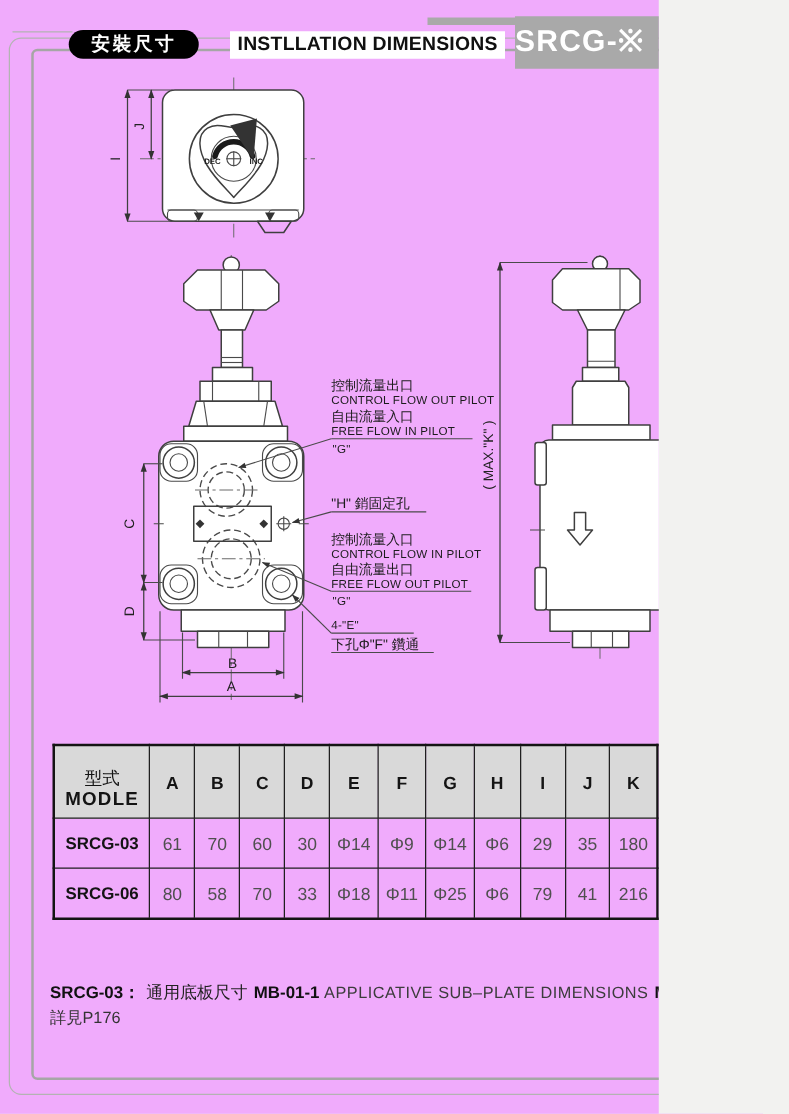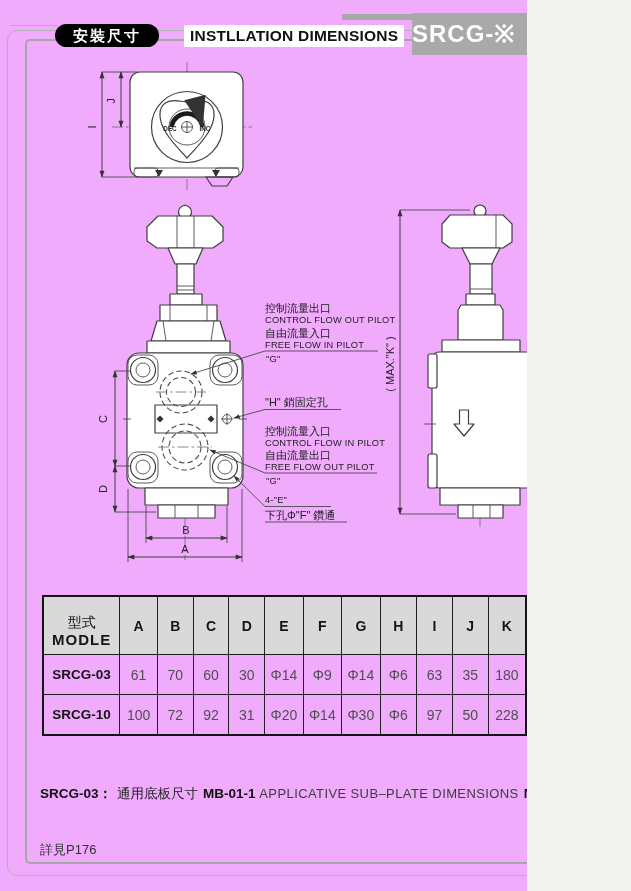--- a/index.html
+++ b/index.html
@@ -49,21 +49,21 @@
   .dim-table tr.datarow td{height:39px;}
   .hdr-zh{font-size:14px;line-height:17px;margin-top:12px;}
   .hdr-en{font-size:15px;line-height:18px;letter-spacing:1px;font-weight:bold;}
 
   
   .notes{position:absolute;left:40px;top:783px;width:566px;z-index:2;}
   .note-line{height:21px;line-height:21px;white-space:nowrap;font-size:13.5px;color:#222;}
   .nb{font-weight:bold;color:#111;}
   .nzh{margin:0 5px;color:#222;}
   .nen{color:#3c3c3c;letter-spacing:0.4px;font-size:13px;margin-right:5px;}
-  .see-ref{height:20px;line-height:20px;font-size:13px;color:#333;margin-top:36px;}
+  .see-ref{height:20px;line-height:20px;font-size:13px;color:#333;}
 </style>
 </head>
 <body>
 
 <div class="page">
 
   <div class="frame-outer"></div>
   <div class="frame-inner"></div>
   <div class="deco-left-1"></div>
   <div class="model-bar"></div>
@@ -270,37 +270,37 @@
       <tr class="datarow">
         <td class="model">SRCG-03</td>
         <td>61</td>
         <td>70</td>
         <td>60</td>
         <td>30</td>
         <td>Φ14</td>
         <td>Φ9</td>
         <td>Φ14</td>
         <td>Φ6</td>
-        <td>63</td>
+        <td>29</td>
         <td>35</td>
         <td>180</td>
       </tr>
       <tr class="datarow">
-        <td class="model">SRCG-10</td>
-        <td>100</td>
-        <td>72</td>
-        <td>92</td>
-        <td>31</td>
-        <td>Φ20</td>
-        <td>Φ14</td>
-        <td>Φ30</td>
+        <td class="model">SRCG-06</td>
+        <td>80</td>
+        <td>58</td>
+        <td>70</td>
+        <td>33</td>
+        <td>Φ18</td>
+        <td>Φ11</td>
+        <td>Φ25</td>
         <td>Φ6</td>
-        <td>97</td>
-        <td>50</td>
-        <td>228</td>
+        <td>79</td>
+        <td>41</td>
+        <td>216</td>
       </tr>
     </tbody>
   </table>
 
   <div class="notes">
     <div class="note-line">
       <span class="nb">SRCG-03：</span><span class="nzh">通用底板尺寸</span><span class="nb">MB-01-1</span>
       <span class="nen">APPLICATIVE SUB–PLATE DIMENSIONS</span><span class="nb">MB-01-1</span>
     </div>
     <div class="see-ref">詳見P176</div>

